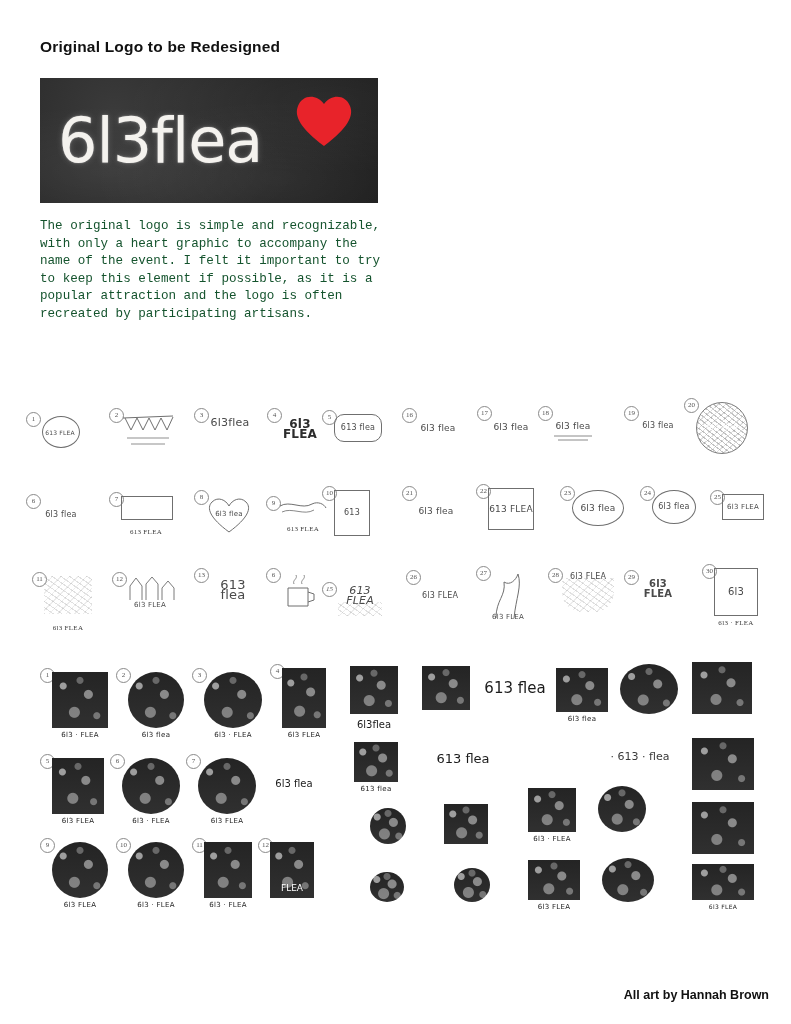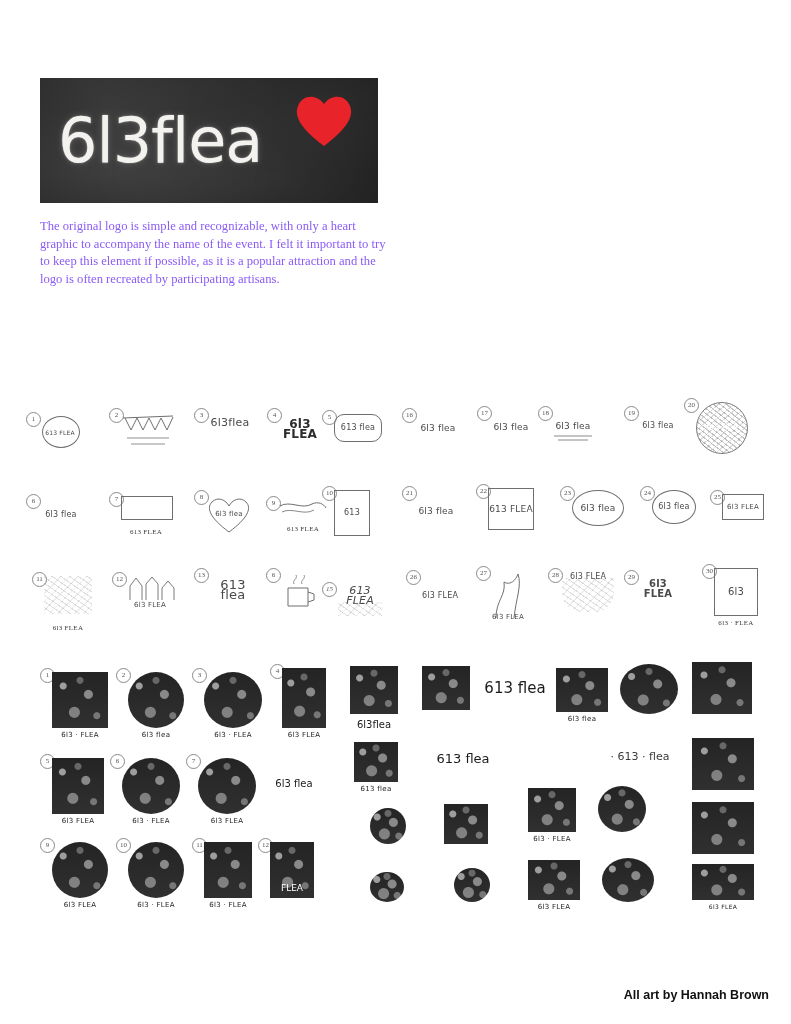--- a/index.html
+++ b/index.html
@@ -70,24 +70,24 @@
     top: 12px;
     width: 64px;
     height: 58px;
   }
 
   #original-caption {
     position: absolute;
     left: 40px;
     top: 218px;
     width: 352px;
-    font-family: Liberation Serif, serif;
+    font-family: Liberation Mono, monospace;
     font-size: 12.6px;
     line-height: 17.5px;
-    color: #8b5cf6;
+    color: #14532d;
   }
 
   
   #sketch-area {
     position: absolute;
     left: 16px;
     top: 390px;
     width: 762px;
     height: 545px;
   }
@@ -204,20 +204,21 @@
     font-weight: bold;
     font-size: 12.5px;
     color: #111;
   }
 </style>
 </head>
 <body>
 
 <div class="page">
 
+  <div class="heading" id="heading-original">Original Logo to be Redesigned</div>
 
   <div id="logo-panel">
     <div class="chalkdust"></div>
     <div id="logo-wordmark">6l3flea</div>
     <svg id="logo-heart" viewBox="0 0 64 58">
       <path d="M32 56 C8 38 2 26 6 16 C10 5 24 3 32 14 C40 3 54 5 58 16 C62 26 56 38 32 56 Z" fill="#e8232a"></path>
     </svg>
   </div>
 
   <div id="original-caption">The original logo is simple and recognizable, with only a heart graphic to accompany the name of the event. I felt it important to try to keep this element if possible, as it is a popular attraction and the logo is often recreated by participating artisans.</div>

